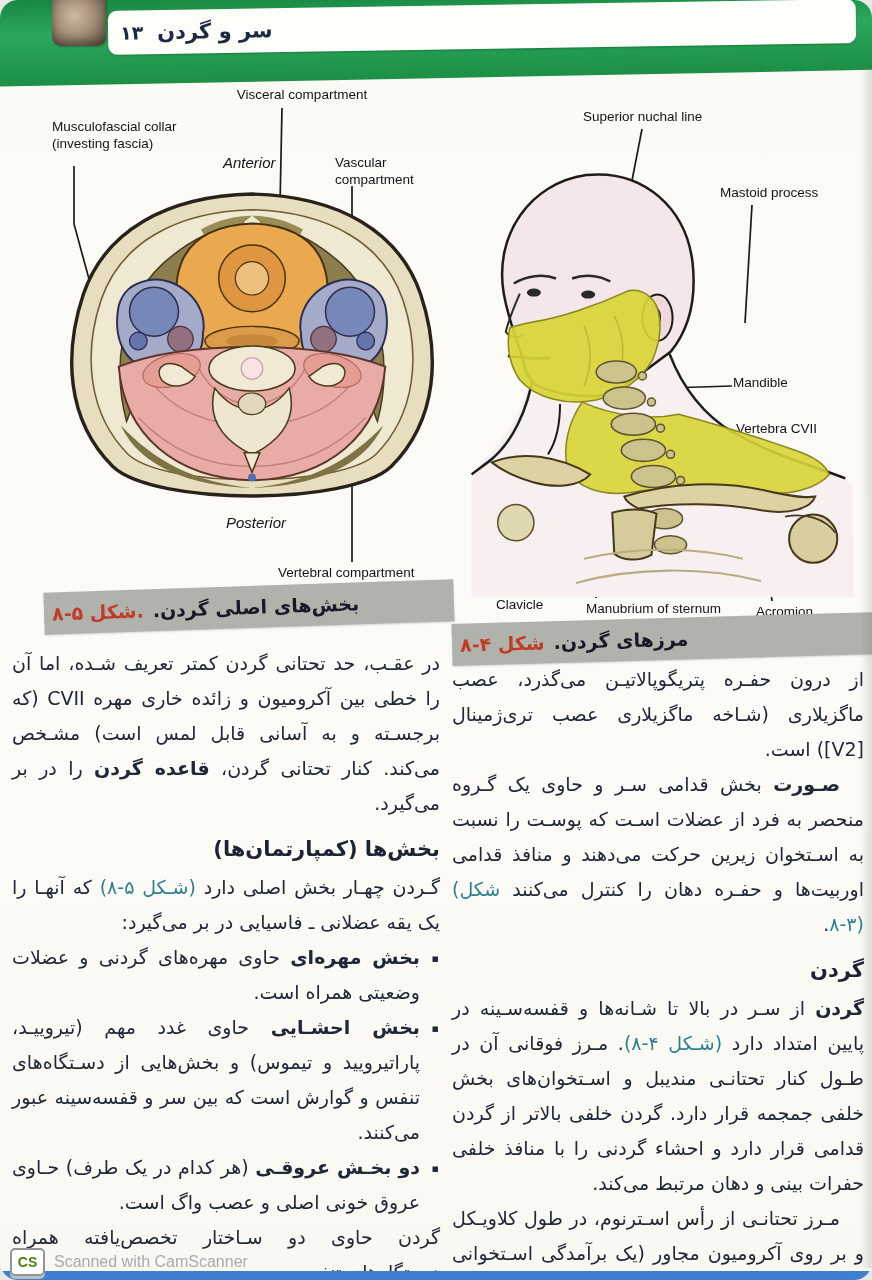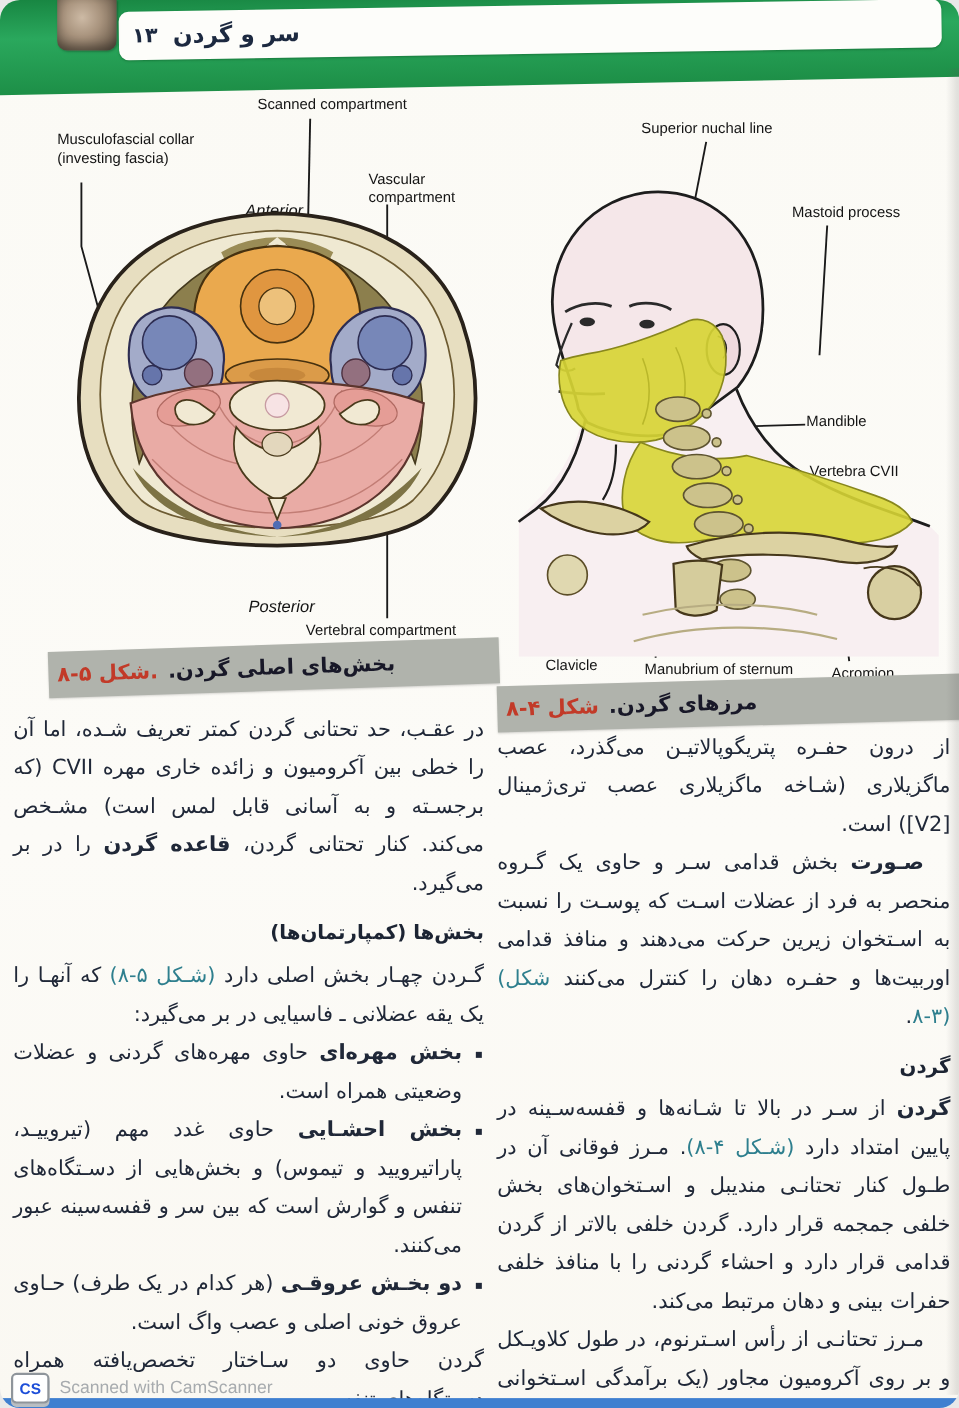--- a/index.html
+++ b/index.html
@@ -23,69 +23,69 @@
   .logo{position:absolute;left:52px;top:0;width:54px;height:46px;z-index:3;border-radius:0 0 9px 9px;
         background:radial-gradient(circle at 42% 35%,#cdbaa5 0%,#a8937d 40%,#7c6b59 72%,#564c41 100%);
         box-shadow:inset 0 -5px 9px rgba(0,0,0,.3),1px 1px 2px rgba(0,0,0,.25);}
 
   
   .fig{position:absolute;}
   .fig-left{left:30px;top:82px;width:420px;height:510px;}
   .fig-right{left:452px;top:95px;width:418px;height:528px;}
   .fig-label{position:absolute;font-family:"Liberation Sans",sans-serif;font-size:13.5px;
         color:#141414;line-height:17px;white-space:nowrap;}
-  .fig-label.italic{font-style:italic;font-size:15px;margin-top:29px;}
+  .fig-label.italic{font-style:italic;font-size:15px;}
   .leader{position:absolute;left:0;top:0;pointer-events:none;}
 
   .caption-bar{position:absolute;height:42px;background:#b0b3ac;display:flex;direction:ltr;
         align-items:center;gap:9px;padding:0 8px;font-size:19px;
         box-shadow:0 1px 2px rgba(0,0,0,.15);}
   .caption-left{left:44px;top:586px;width:394px;transform:rotate(-1.9deg);}
   .caption-right{left:452px;top:618px;width:410px;transform:rotate(-1.6deg);}
   .cap-label{color:var(--caption-red);font-weight:bold;direction:ltr;unicode-bidi:isolate;white-space:nowrap;}
   .cap-text{color:#181828;font-weight:bold;direction:rtl;unicode-bidi:isolate;white-space:nowrap;}
 
   
   .col{position:absolute;direction:rtl;text-align:justify;color:#202838;
        font-size:19px;line-height:35px;}
   .col-left{left:12px;top:646px;width:428px;}
   .col-right{left:452px;top:662px;width:412px;}
   .para{margin:0;}
   .para.indent{text-indent:24px;}
-  .heading{font-weight:bold;font-size:18px;color:#1c2433;margin:12px 0 5px 0;line-height:32px;}
+  .heading{font-weight:bold;font-size:21px;color:#1c2433;margin:12px 0 5px 0;line-height:32px;}
   .heading.red{color:var(--heading-red);}
   .seg-bold{font-weight:bold;}
   .seg-ref{color:var(--figure-ref-teal);direction:ltr;unicode-bidi:isolate;}
   .bullet-line{position:relative;padding-right:20px;}
   .bullet-glyph{position:absolute;right:1px;top:1px;font-size:11px;color:#202838;}
 
   
   .footer{position:absolute;left:10px;top:1248px;display:flex;align-items:center;gap:9px;z-index:4;}
   .cs-badge{width:31px;height:24px;border:2px solid #8f959b;border-radius:5px;background:#fff;
-        color:#1d4ed8;font-weight:bold;font-size:14px;display:flex;align-items:center;
+        color:#4d7c0f;font-weight:bold;font-size:14px;display:flex;align-items:center;
         justify-content:center;font-family:"Liberation Sans",sans-serif;box-shadow:0 3px 0 #b9bec2;}
   .cs-text{color:#a7abae;font-size:16px;font-family:Liberation Sans, sans-serif;}
   .bottom-strip{position:absolute;left:0;right:0;bottom:0;height:9px;background:var(--footer-blue);}
   .edge-shadow{position:absolute;top:62px;right:0;width:12px;bottom:12px;
         background:linear-gradient(90deg,rgba(0,0,0,0) 0%,rgba(90,90,90,.16) 85%);}
 </style>
 </head>
 <body>
 
 <div class="page">
 
   <div class="green-bar"></div>
   <div class="header-box">
     <span class="page-num">۱۳</span>
     <span class="chapter-title">سر و گردن</span>
   </div>
   <div class="logo"></div>
 
   <div class="fig fig-left">
-    <div class="fig-label" style="left:192px;top:4px;width:160px;text-align:center">Scanned compartment</div>
+    <div class="fig-label" style="left:192px;top:4px;width:160px;text-align:center">Visceral compartment</div>
     <div class="fig-label" style="left:22px;top:36px">
       <div>Musculofascial collar</div>
       <div>(investing fascia)</div>
     </div>
     <div class="fig-label italic" style="left:193px;top:72px">Anterior</div>
     <div class="fig-label" style="left:305px;top:72px">
       <div>Vascular</div>
       <div>compartment</div>
     </div>
     <div class="fig-label italic" style="left:196px;top:432px">Posterior</div>

